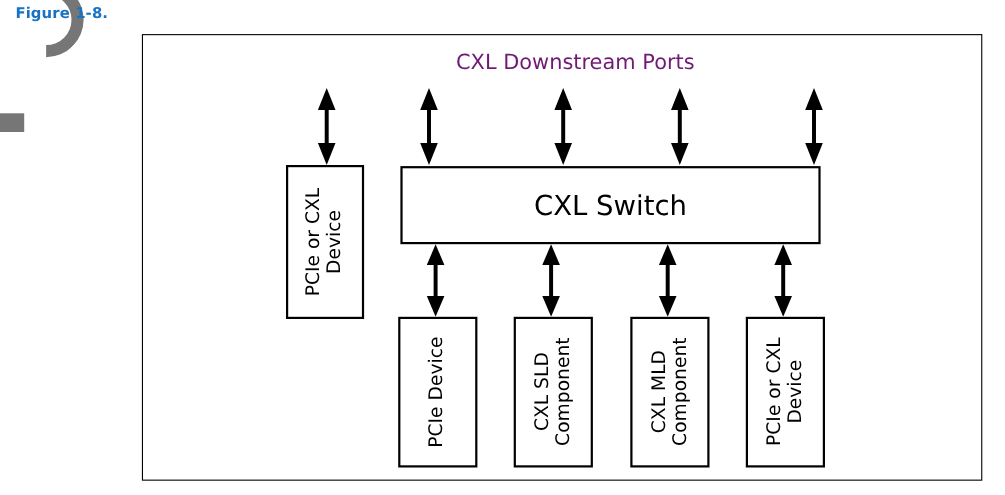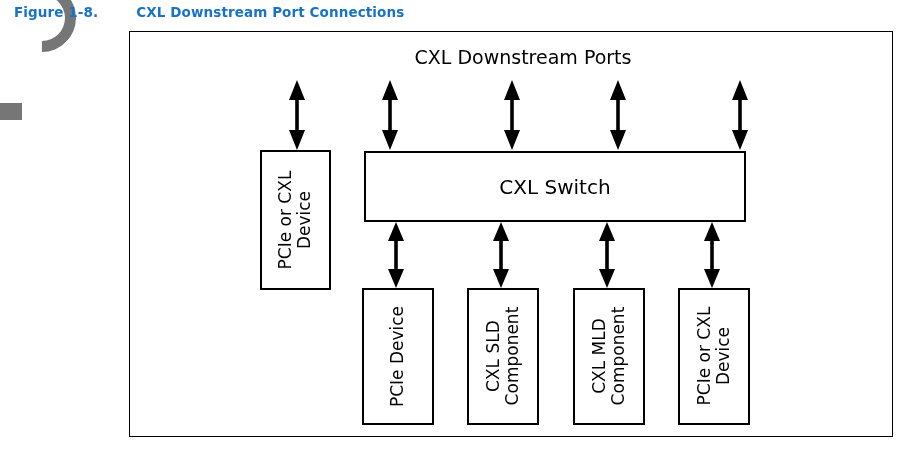--- a/index.html
+++ b/index.html
@@ -74,36 +74,36 @@
   }
 
   
   .diagram-title {
     position: absolute;
     left: 398px;
     top: 46px;
     width: 250px;
     text-align: center;
     font-size: 19px;
-    color: #000000;
+    color: #701a75;
     white-space: nowrap;
   }
 
   
   .node-box {
     position: absolute;
     border: 2.6px solid #000000;
     background: #ffffff;
     box-sizing: border-box;
     display: flex;
     align-items: center;
     justify-content: center;
   }
   .node-label-h {
-    font-size: 20px;
+    font-size: 25px;
     color: #000000;
     white-space: nowrap;
   }
   .node-label-v {
     font-size: 17px;
     color: #000000;
     white-space: nowrap;
     transform: rotate(-90deg);
     text-align: center;
     line-height: 1.12;
@@ -117,21 +117,20 @@
   .arrow svg { display: block; }
 </style>
 </head>
 <body>
 
 <div class="margin-swoosh"></div>
 <div class="margin-block"></div>
 
 <div class="fig-caption">
   <span class="fig-number">Figure 1-8.</span>
-  <span class="fig-title">CXL Downstream Port Connections</span>
 </div>
 
 <div class="figure-frame"></div>
 
 <div class="diagram-title">CXL Downstream Ports</div>
 
 <div class="arrow" style="left:286px; top:80px;">
   <svg width="22" height="70" viewBox="0 0 22 70" xmlns="http://www.w3.org/2000/svg" aria-hidden="true">
     <polygon points="11,0 19,20 3,20" fill="#000"></polygon>
     <rect x="9.2" y="18" width="3.6" height="34" fill="#000"></rect>

